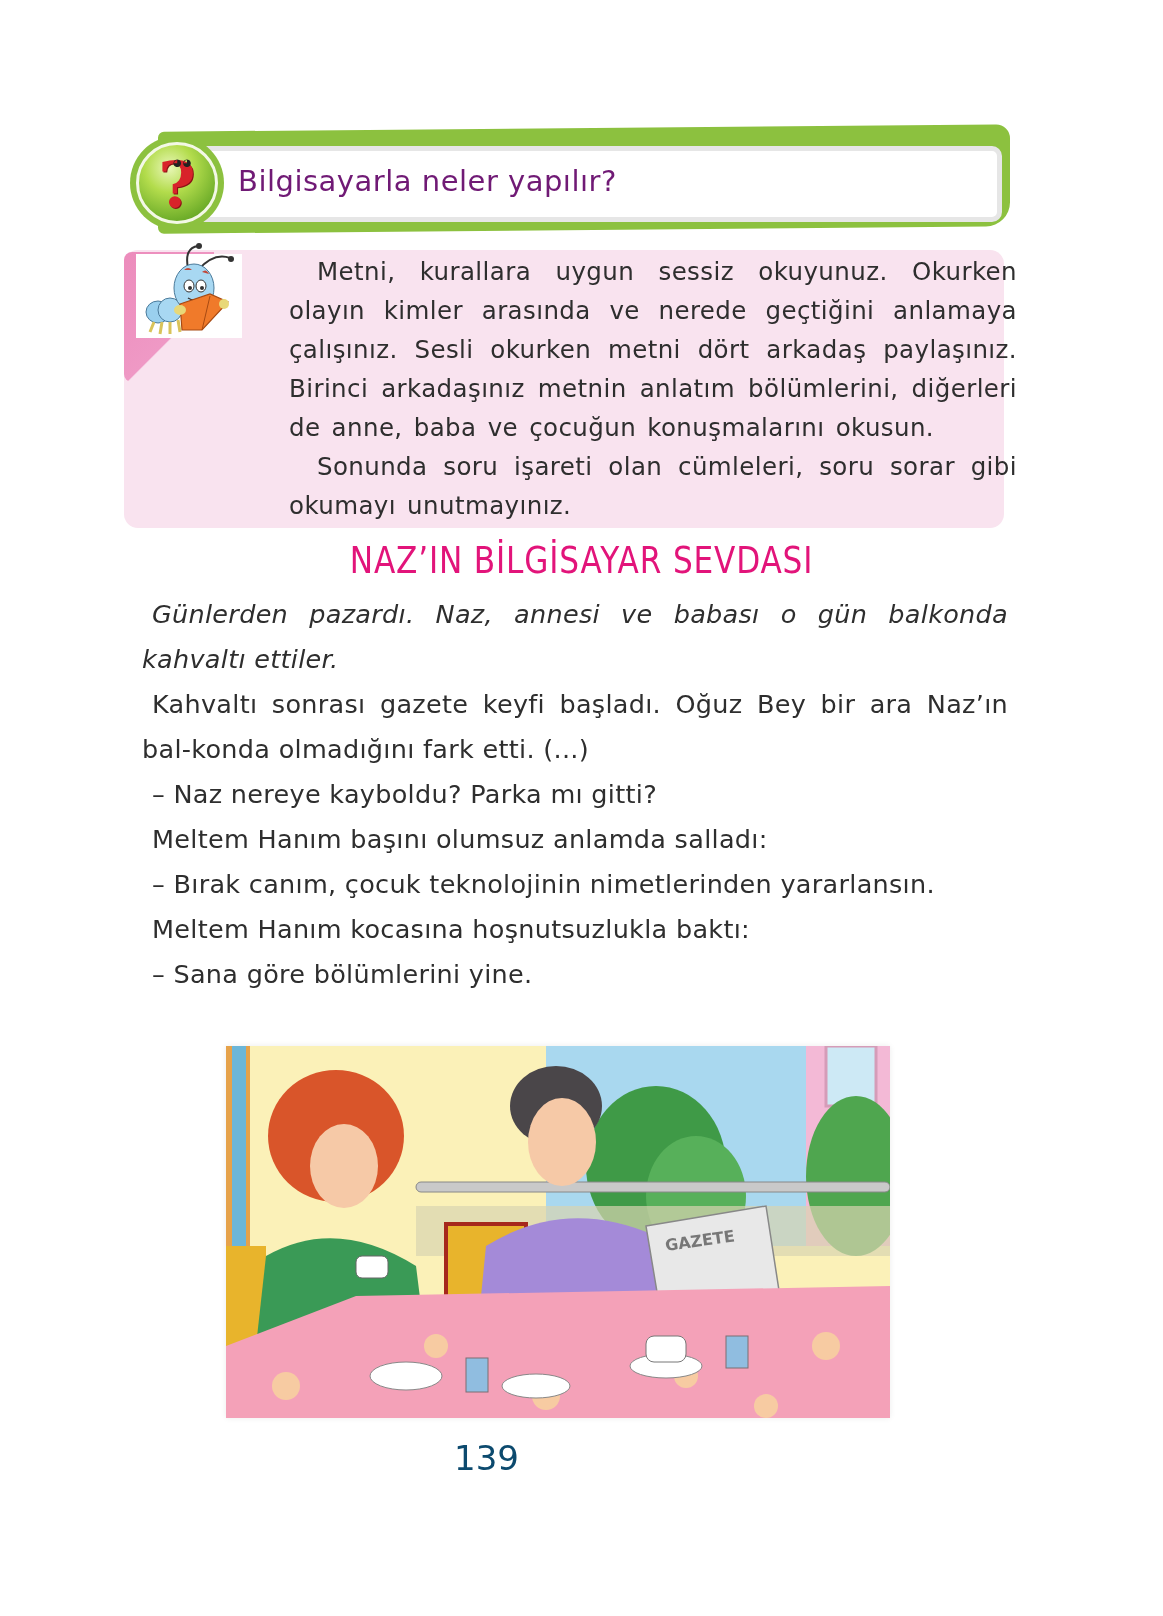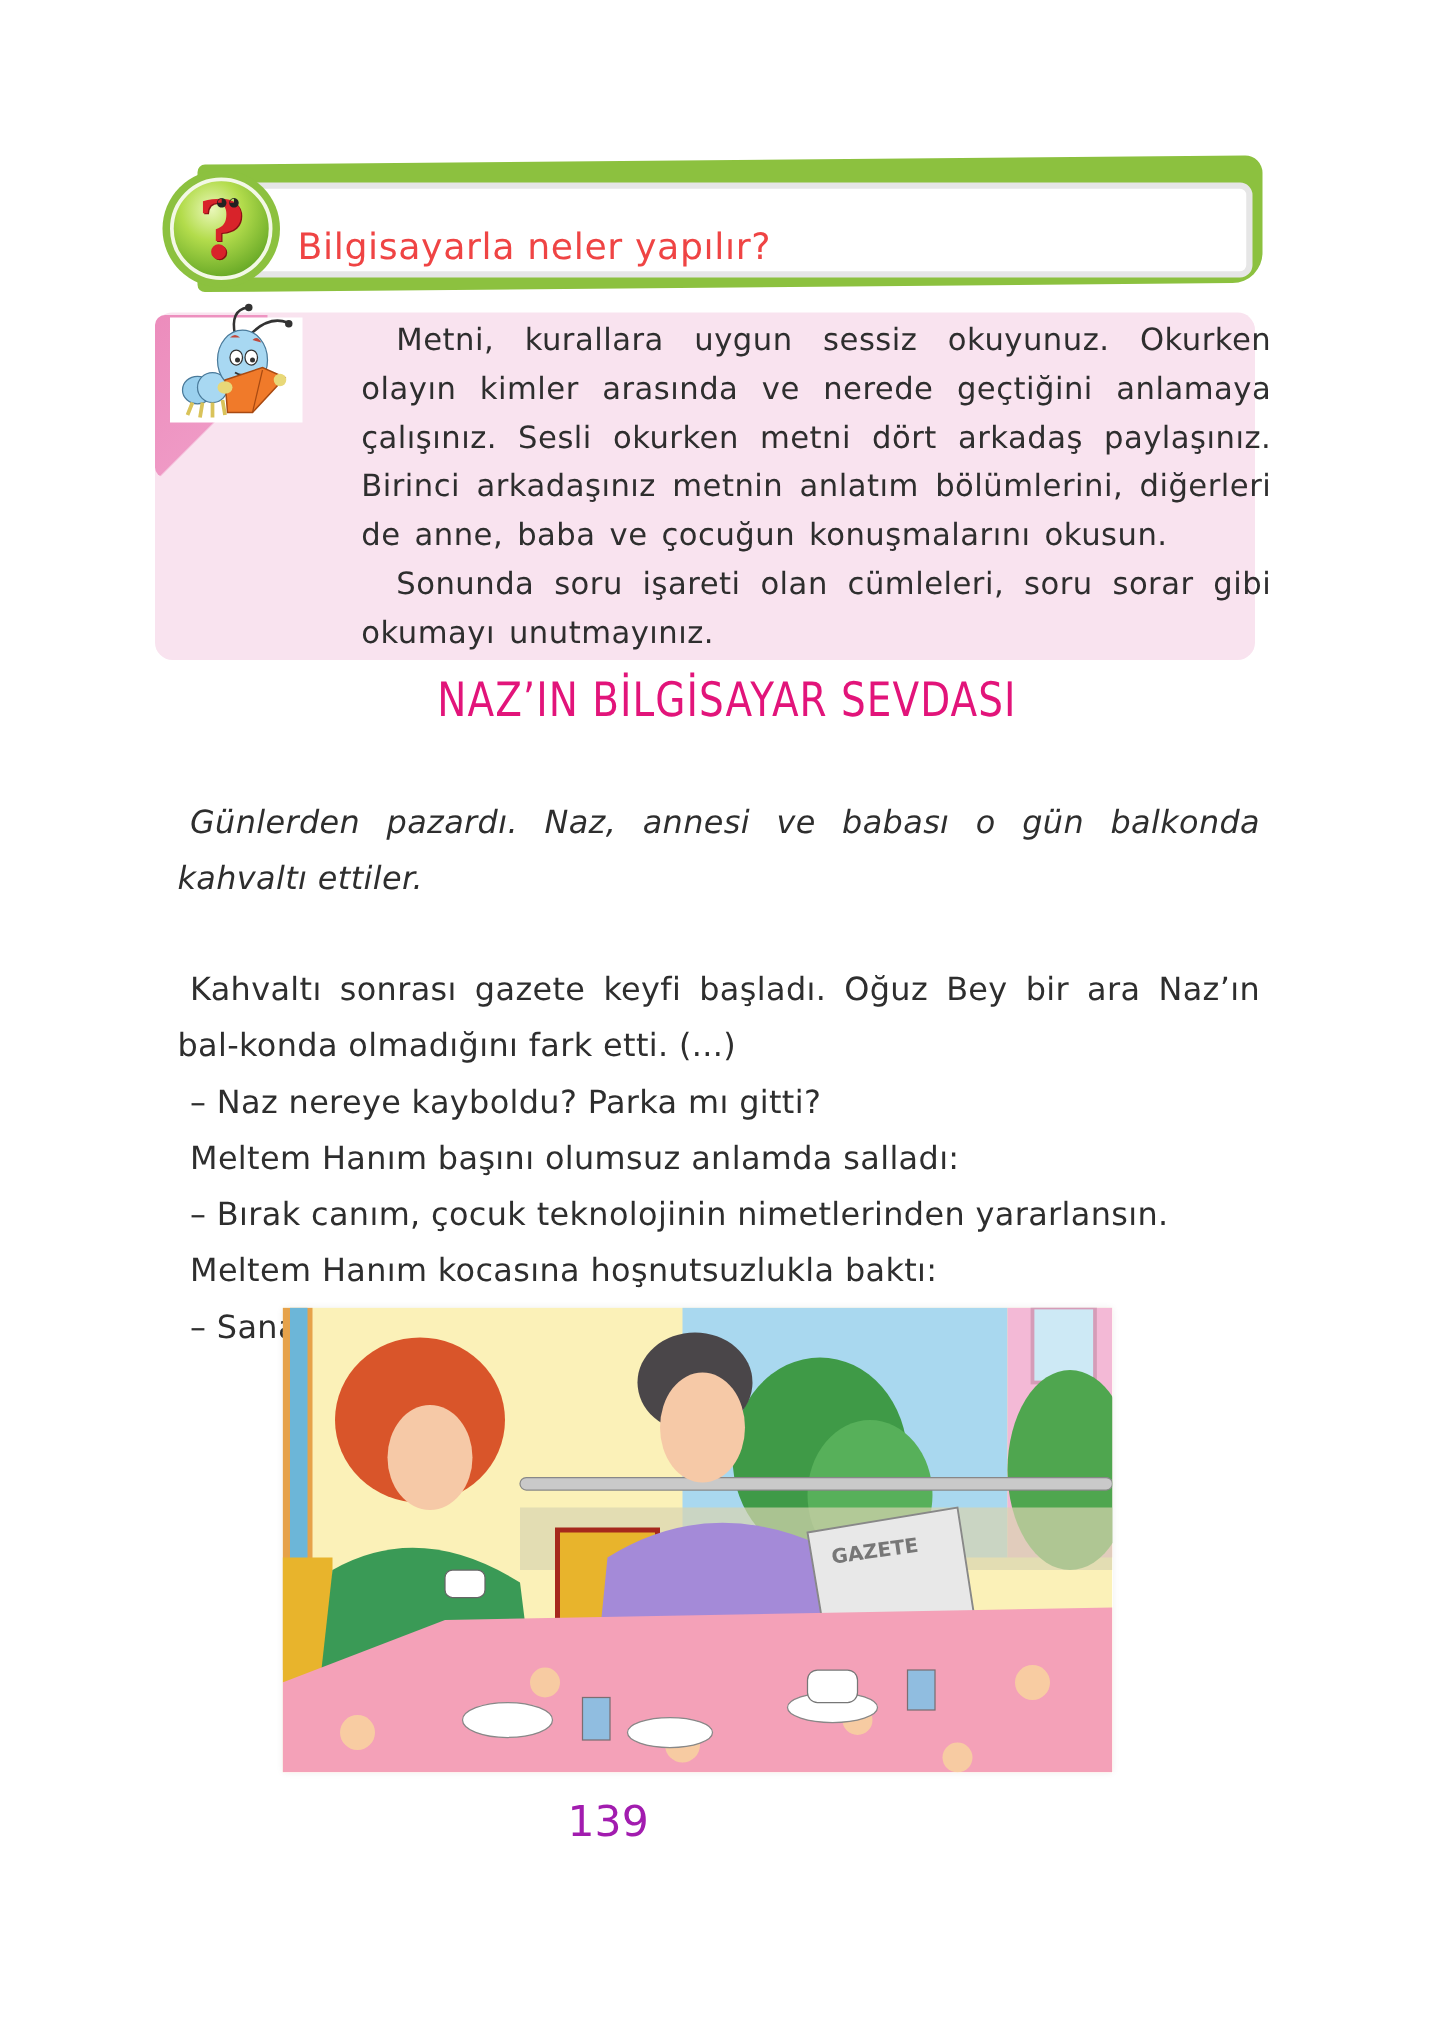--- a/index.html
+++ b/index.html
@@ -10,22 +10,22 @@
     .q-banner {
       position: absolute; left: 158px; top: 128px; width: 852px; height: 102px;
       background: #8cc13f; border-radius: 6px 14px 24px 6px;
       transform: skewY(-0.5deg);
     }
     .q-inner {
       position: absolute; left: 194px; top: 146px; width: 808px; height: 76px;
       background: #ffffff; border: 5px solid #e6e6e6; border-radius: 10px;
     }
     .q-text {
-      position: absolute; left: 238px; top: 180px;
-      font-size: 29px; letter-spacing: 0.5px; color: #ef4444;
+      position: absolute; left: 238px; top: 164px;
+      font-size: 29px; letter-spacing: 0.5px; color: #701a75;
     }
     .q-circle {
       position: absolute; left: 130px; top: 136px; width: 94px; height: 94px;
       border-radius: 50%; background: #8cc13f; padding: 6px;
     }
     .q-circle-inner {
       width: 100%; height: 100%; border-radius: 50%;
       background: radial-gradient(circle at 40% 30%, #e9f7b8 0%, #b3dc4c 35%, #6fae2a 75%, #4d8d1b 100%);
       border: 3px solid #f3f8e6;
       display: flex; align-items: center; justify-content: center; position: relative;
@@ -65,33 +65,33 @@
     }
 
     
     .story {
       position: absolute; left: 142px; top: 592px; width: 866px;
       font-size: 25.5px; line-height: 45px; color: #2e2e2e; letter-spacing: 0.3px;
     }
     .story .line { display: block; }
     .story .italic { font-style: italic; }
     .story .indent { padding-left: 10px; }
-    .story .para { text-indent: 10px; text-align: justify; margin-top: 44px; }
+    .story .para { text-indent: 10px; text-align: justify; }
 
     
     .illus {
       position: absolute; left: 226px; top: 1046px; width: 664px; height: 372px; overflow: hidden;
       box-shadow: 0 0 6px rgba(0,0,0,0.08);
     }
     .illus svg { display: block; }
 
     
     .page-number {
       position: absolute; left: 0; width: 973px; top: 1438px; text-align: center;
-      font-size: 34px; color: #a21caf; font-family: "DejaVu Sans", sans-serif;
+      font-size: 34px; color: #0c4a6e; font-family: "DejaVu Sans", sans-serif;
     }
   </style>
 </head>
 <body>
 
 <div class="q-banner"></div>
 <div class="q-inner"></div>
 <div class="q-text">Bilgisayarla neler yapılır?</div>
 <div class="q-circle">
   <div class="q-circle-inner">

